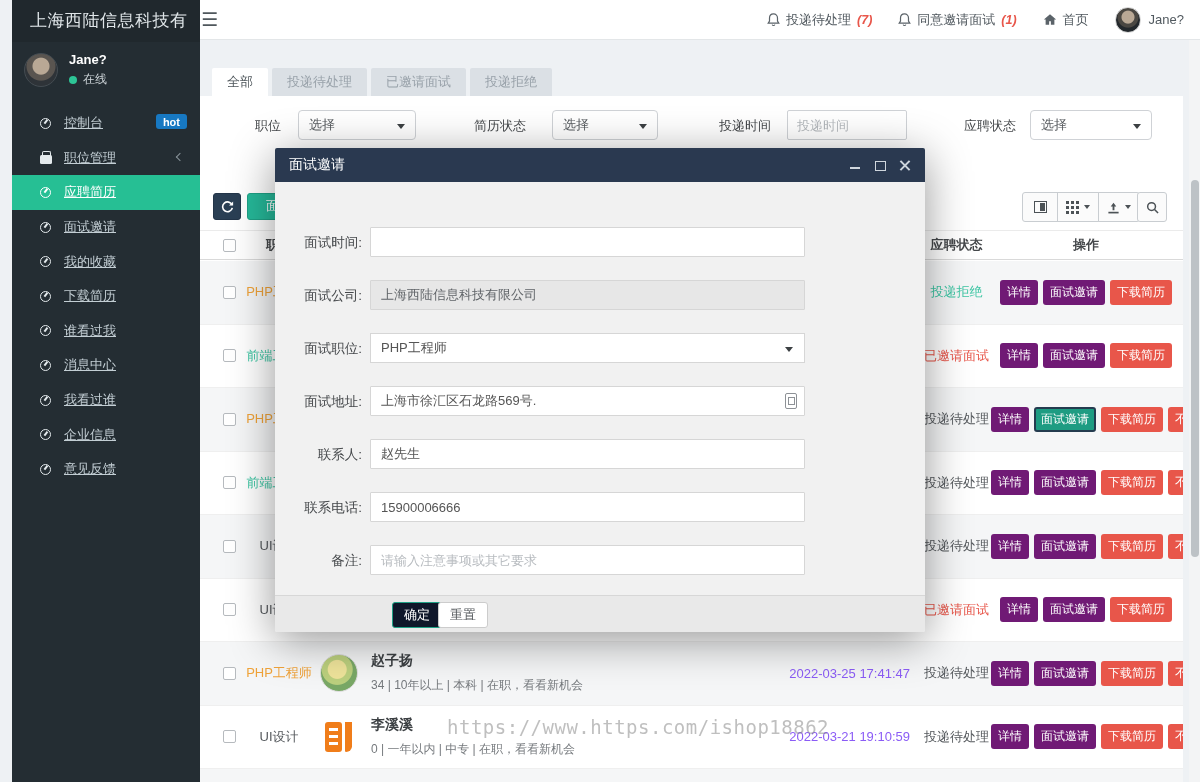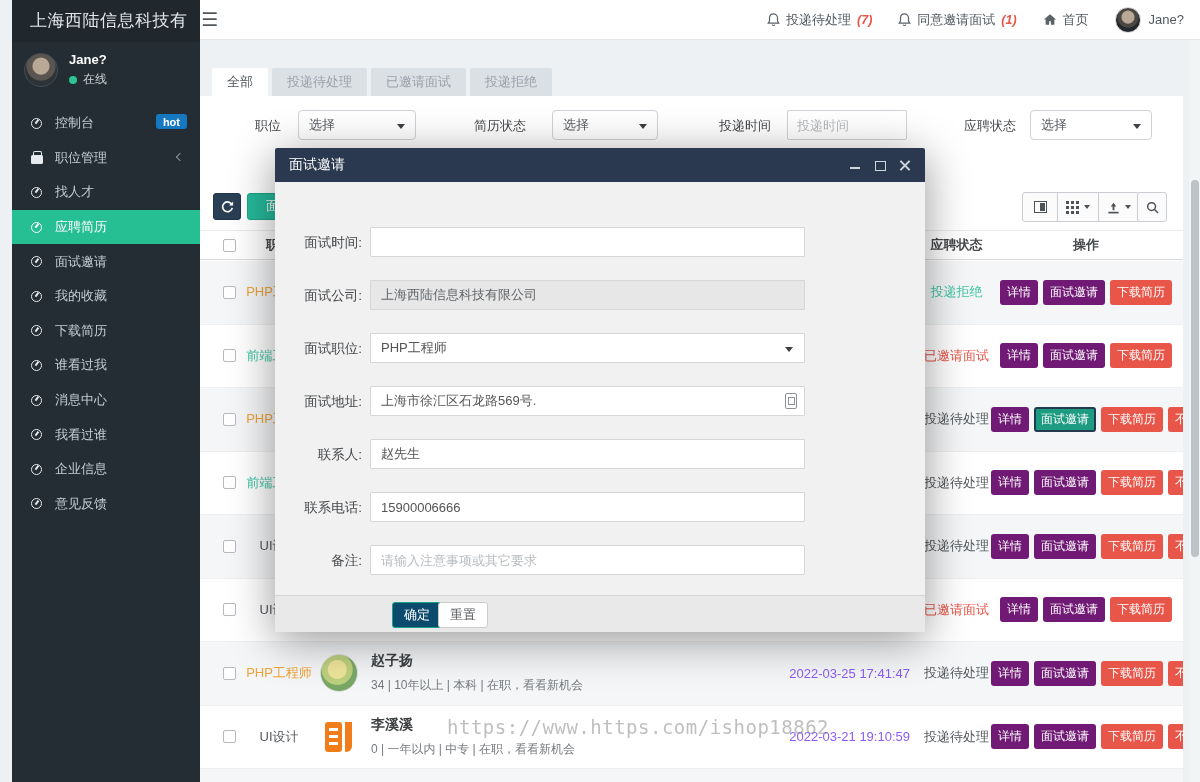--- a/index.html
+++ b/index.html
@@ -11,22 +11,22 @@
   .sidebar { position:absolute; left:12px; top:0; width:188px; height:782px; background:#242d33; z-index:5; }
   .brand { height:42px; line-height:42px; padding-left:18px; color:#dfe5e8; font-size:17px;
     letter-spacing:.5px; background:#20282d; white-space:nowrap; overflow:hidden; }
   .user-panel { padding:10px 12px 14px; display:flex; align-items:center; gap:11px; }
   .u-avatar { width:34px; height:34px; border-radius:50%; flex:0 0 34px;
     background:radial-gradient(circle at 50% 38%, #b9a895 0 8px, #5a5550 9px 14px, #2e3338 15px); border:1px solid #444c52; }
   .u-name { color:#fff; font-size:13px; font-weight:bold; }
   .u-status { display:flex; align-items:center; gap:6px; margin-top:4px; color:#cfd6da; font-size:12px; }
   .dot { width:8px; height:8px; border-radius:50%; background:#2dc596; }
   .menu { list-style:none; margin-top:4px; }
-  .mi { position:relative; height:34.6px; display:flex; align-items:center; gap:11px; padding-left:17px;
-    color:#c3ced4; font-size:13px; cursor:pointer; }
+  .mi { position:relative; height:34.6px; display:flex; align-items:center; gap:11px; padding-left:26px;
+    color:#c3ced4; font-size:13px; cursor:pointer;text-decoration:underline; }
   .mi.active { background:#26bf94; color:#fff; }
   .mic { width:15px; display:flex; justify-content:center; color:#e4eaed; }
   .mi.active .mic { color:#fff; }
   .gauge { width:11px; height:11px; border:1.6px solid currentColor; border-radius:50%; position:relative; }
   .gauge::after { content:''; position:absolute; left:4px; top:.5px; width:1.6px; height:5px; background:currentColor; transform:rotate(38deg); }
   .briefcase { width:12px; height:9px; background:currentColor; border-radius:1.5px; position:relative; margin-top:3px; }
   .briefcase::before { content:''; position:absolute; top:-3.5px; left:2.5px; width:7px; height:4px;
     border:1.6px solid currentColor; border-bottom:none; border-radius:2px 2px 0 0; }
   .hotbadge { position:absolute; right:13px; top:8px; background:#1778c2; color:#fff; font-size:11px;
     font-weight:bold; padding:1.5px 7px; border-radius:3px; }
@@ -133,21 +133,21 @@
     background:#fff; font-size:13px; color:#555; padding:0 10px; font-family:inherit; border-radius:1px; }
   .m-input::placeholder { color:#b8bcc0; }
   .m-input.disabled { background:#e7e7e7; color:#606468; }
   .m-select { position:absolute; left:95px; top:0; width:435px; height:30px; border:1px solid #d6d6d6; background:#fff;
     font-size:13px; color:#555; display:flex; align-items:center; padding:0 10px; cursor:pointer; }
   .m-select .caret { position:absolute; right:11px; top:13px; width:0; height:0;
     border-left:4px solid transparent; border-right:4px solid transparent; border-top:5px solid #3c4043; }
   .ime { position:absolute; right:8px; top:7px; width:12px; height:16px; border:1.4px solid #8d9196; border-radius:2px; }
   .ime::after { content:''; position:absolute; left:2px; top:3px; width:5px; height:6px; border:1.2px solid #8d9196; }
   .m-foot { position:absolute; left:0; right:0; bottom:0; height:37px; background:#e9e9e9; border-top:1px solid #d7d7d7; }
-  .m-ok { position:absolute; left:117px; top:6px; height:26px; padding:0 11px; background:#0c4a6e; border:1px solid #1fa186;
+  .m-ok { position:absolute; left:117px; top:6px; height:26px; padding:0 11px; background:#0f172a; border:1px solid #1fa186;
     border-radius:3px; color:#fff; font-size:13px; cursor:pointer; font-family:inherit; }
   .m-reset { position:absolute; left:163px; top:6px; height:26px; padding:0 11px; background:#fff; border:1px solid #ccc;
     border-radius:3px; color:#55595d; font-size:13px; cursor:pointer; font-family:inherit; }
 
   .watermark { position:absolute; left:447px; top:716px; z-index:12; font-family:"DejaVu Sans Mono",monospace;
     font-size:19px; color:rgba(128,128,128,.5); letter-spacing:.5px; pointer-events:none; }
 
   .scrollbar { position:absolute; right:0; top:40px; width:11px; height:742px; background:#f3f4f5; z-index:20; }
   .sthumb { position:absolute; left:1.5px; top:140px; width:8px; height:377px; background:#bdc2c6; border-radius:4px; cursor:pointer; }
 </style>
@@ -175,26 +175,20 @@
           </span>
         <span>控制台</span>
         <span class="hotbadge">hot</span>
       </li>
       <li class="mi">
         <span class="mic">
             <span class="briefcase"></span>
           </span>
         <span>职位管理</span>
         <span class="chev-left"></span>
-      </li>
-      <li class="mi">
-        <span class="mic">
-            <span class="gauge"></span>
-          </span>
-        <span>找人才</span>
       </li>
       <li class="mi active">
         <span class="mic">
             <span class="gauge"></span>
           </span>
         <span>应聘简历</span>
       </li>
       <li class="mi">
         <span class="mic">
             <span class="gauge"></span>

